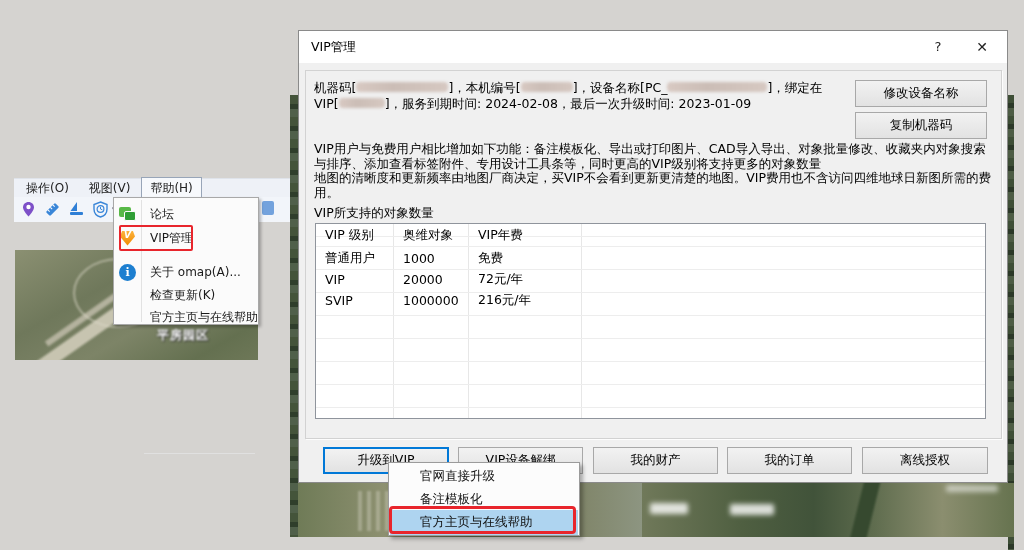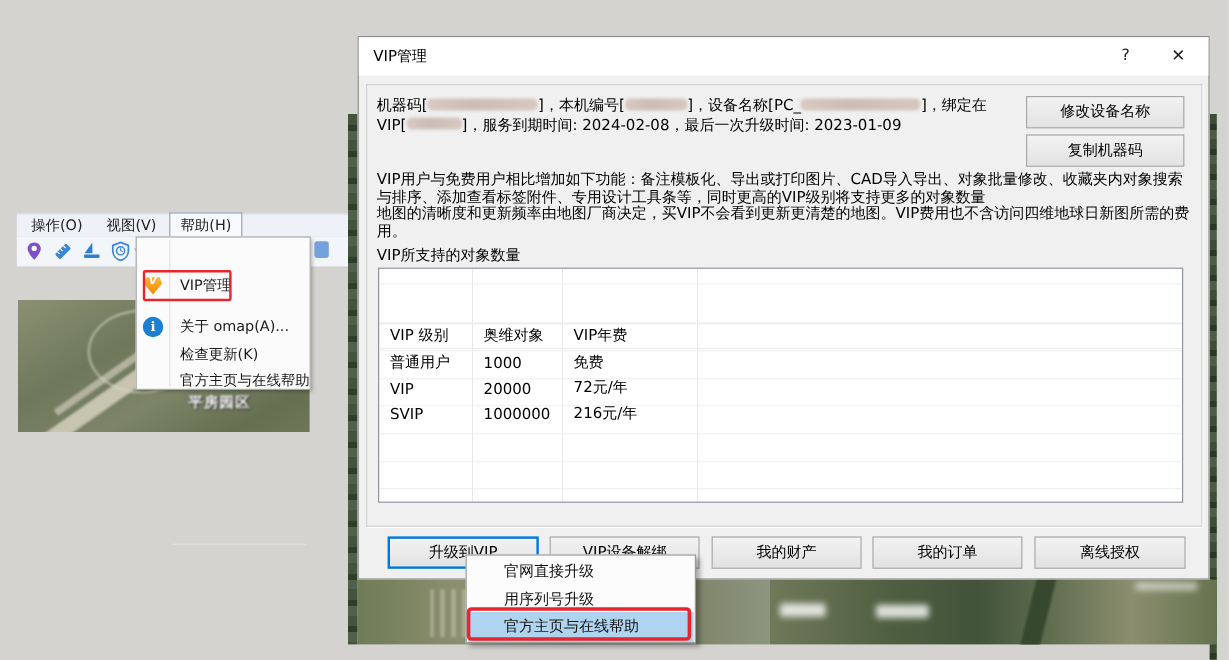--- a/index.html
+++ b/index.html
@@ -135,21 +135,21 @@
   .tbl-caption { position:absolute; left:15px; top:174px; }
 
   .vip-table { position:absolute; left:16px; top:192px; width:671px; height:196px;
     background:#fff; border:1px solid #8f949c;
     background-image:
       repeating-linear-gradient(to bottom, transparent 0 22px, #ededed 22px 23px),
       linear-gradient(to right, transparent 77px, #e7e7e7 77px 78px, transparent 78px 152px, #e7e7e7 152px 153px, transparent 153px 265px, #e7e7e7 265px 266px, transparent 266px);
     background-position:0 23px,0 0;
     font-size:12.5px;
   }
-  .trow { position:absolute; left:0; width:100%; height:22px; display:flex;margin-top:44px; }
+  .trow { position:absolute; left:0; width:100%; height:22px; display:flex; }
   .tcell { padding-left:9px; display:flex; align-items:center; white-space:nowrap; }
   .c0 { width:78px; } .c1 { width:75px; } .c2 { width:113px; }
   .thead { top:0; height:23px; border-bottom:1px solid #ededed; }
 
   .bottom-btn { top:416px; width:126px; height:27px; }
   .btn-upgrade { left:24px; border:2px solid #0078d7; padding-top:0; }
   .btn-unbind  { left:159px; width:125px; }
   .btn-assets  { left:294px; width:125px; }
   .btn-orders  { left:428px; width:125px; }
   .btn-offline { left:563px; }
@@ -218,20 +218,27 @@
   <div class="runway1"></div>
   <div class="runway2"></div>
   <div class="loop"></div>
   <div class="patch1"></div>
   <div class="map-label">平房园区</div>
 </div>
 
 <div class="abs helpmenu">
   <div class="gutter"></div>
 
+  <div class="hm-item" style="top:5px;">
+    <span class="hm-icon icon-forum">
+        <span class="b1"></span>
+        <span class="b2"></span>
+      </span>
+    <span class="hm-label">论坛</span>
+  </div>
 
   <div class="hm-item" style="top:29px;">
     <span class="hm-icon icon-vip">
         <span class="tag"></span>
         <span class="v">V</span>
       </span>
     <span class="hm-label">VIP管理</span>
   </div>
 
   <div class="hm-sep"></div>
@@ -311,17 +318,17 @@
 
   <button class="btn bottom-btn btn-upgrade">升级到VIP</button>
   <button class="btn bottom-btn btn-unbind">VIP设备解绑</button>
   <button class="btn bottom-btn btn-orders">我的订单</button>
   <button class="btn bottom-btn btn-assets">我的财产</button>
   <button class="btn bottom-btn btn-offline">离线授权</button>
 </div>
 
 <div class="abs popup">
   <div class="pm-item pm-0">官网直接升级</div>
-  <div class="pm-item pm-1">用序列号升级</div>
+  <div class="pm-item pm-1">备注模板化</div>
   <div class="pm-item pm-2">官方主页与在线帮助</div>
 </div>
 
 <div class="abs redbox redbox-popup"></div>
 
 </body></html>

